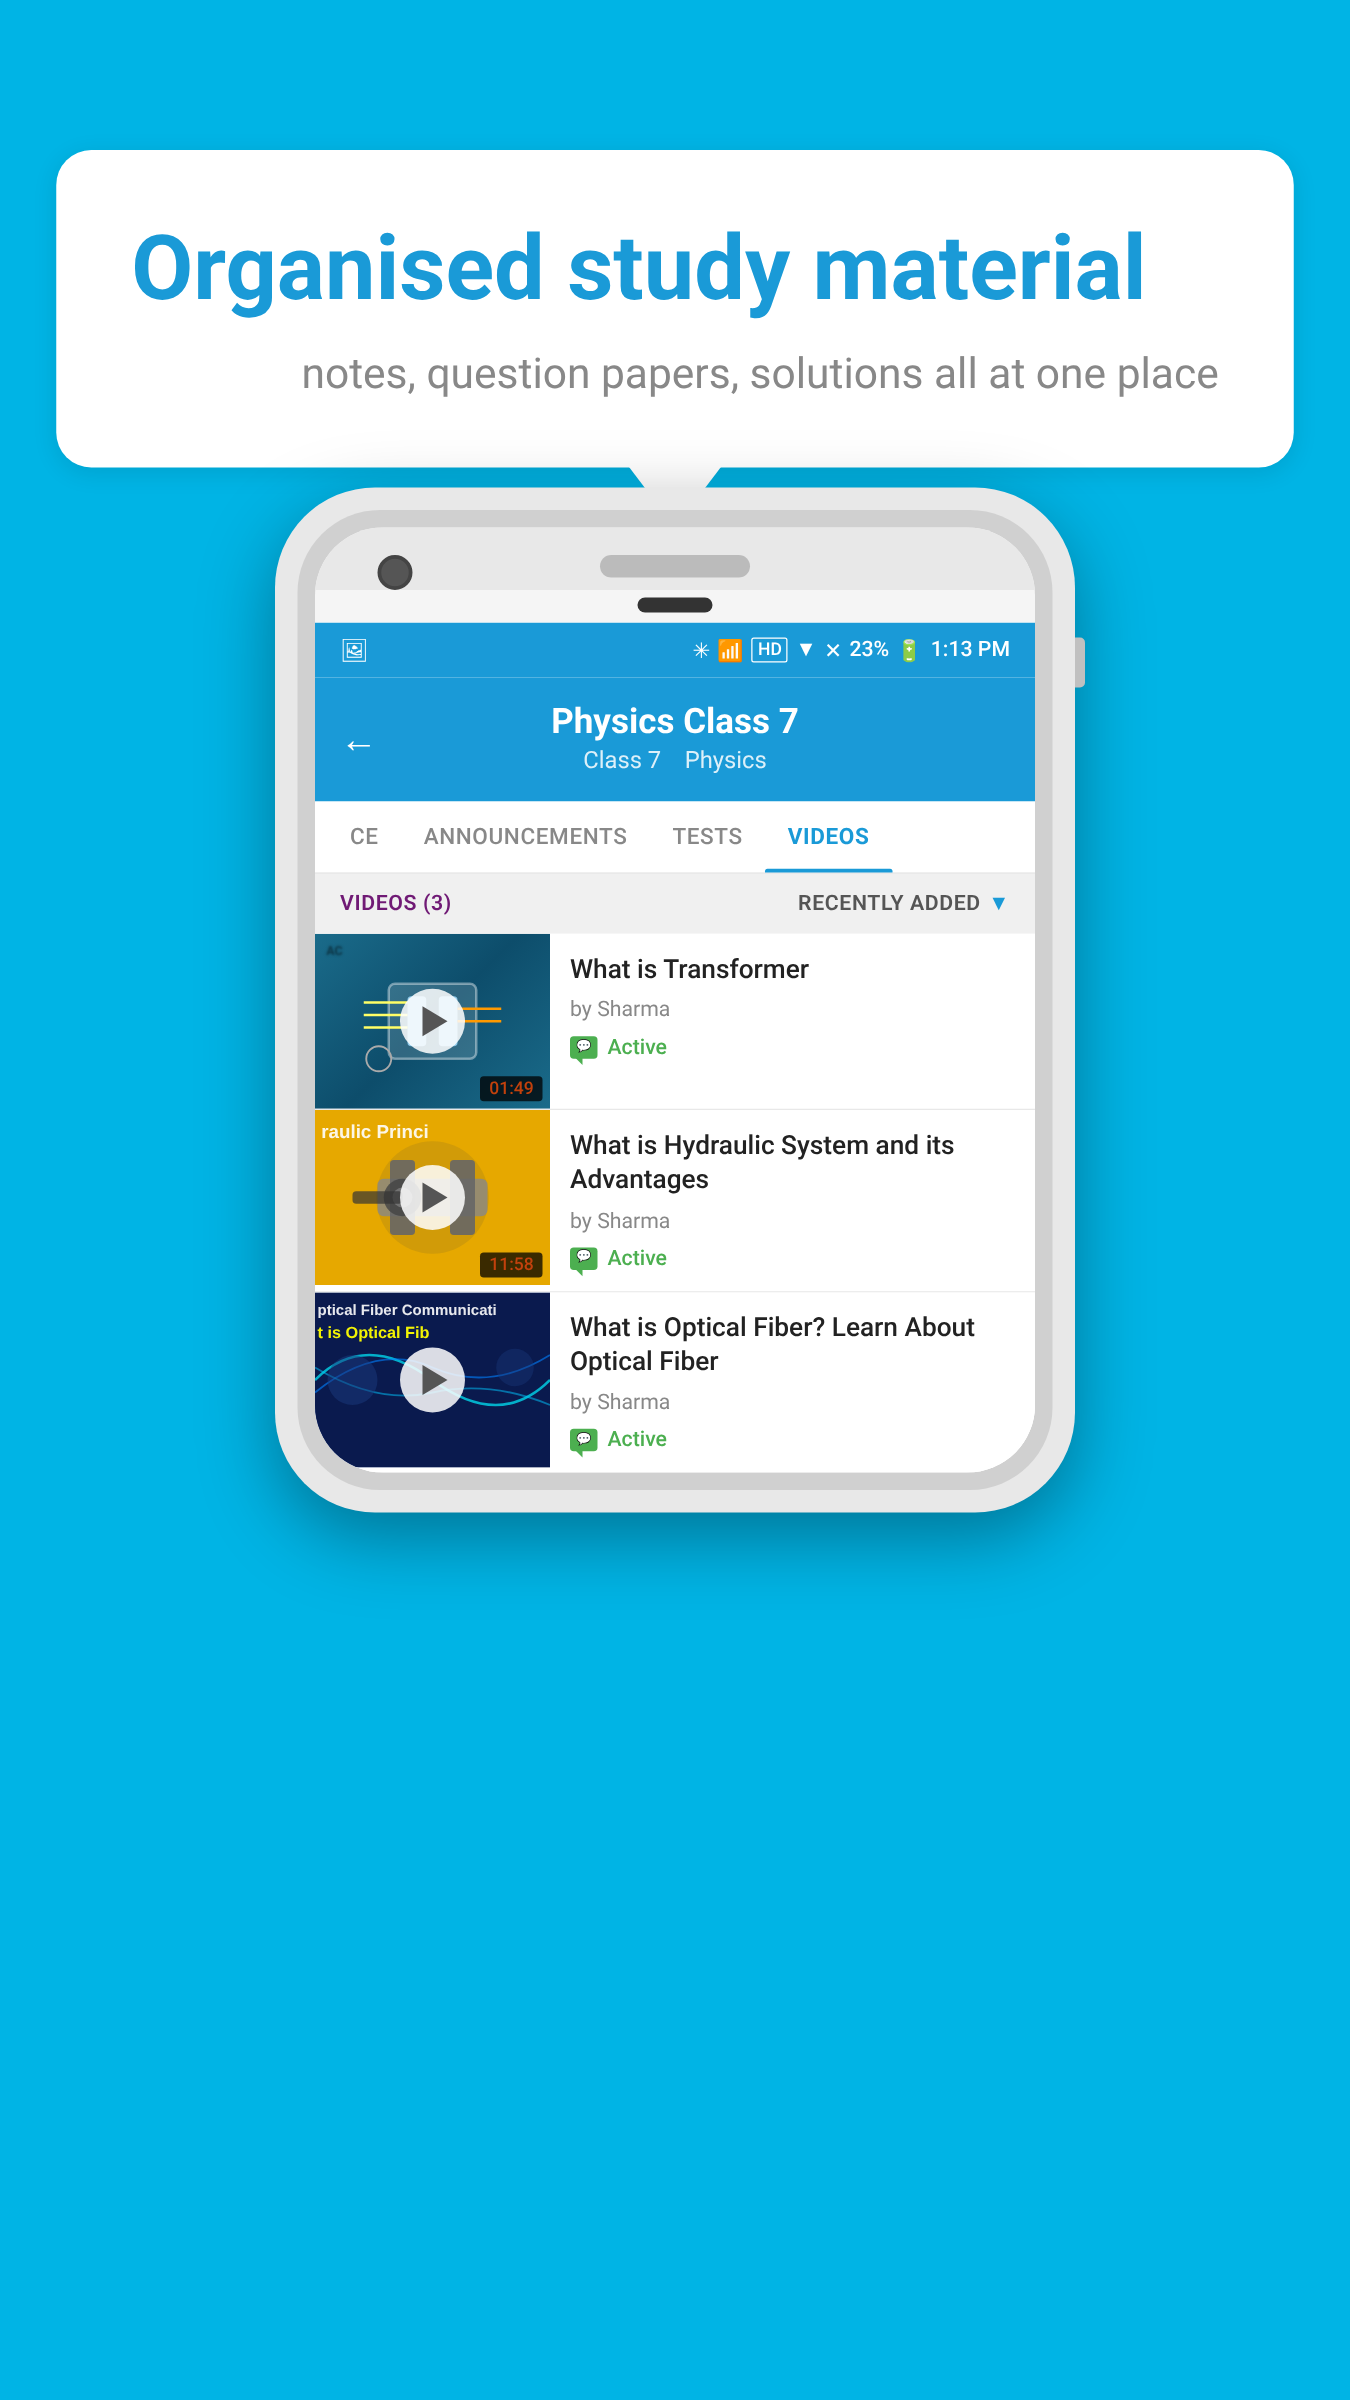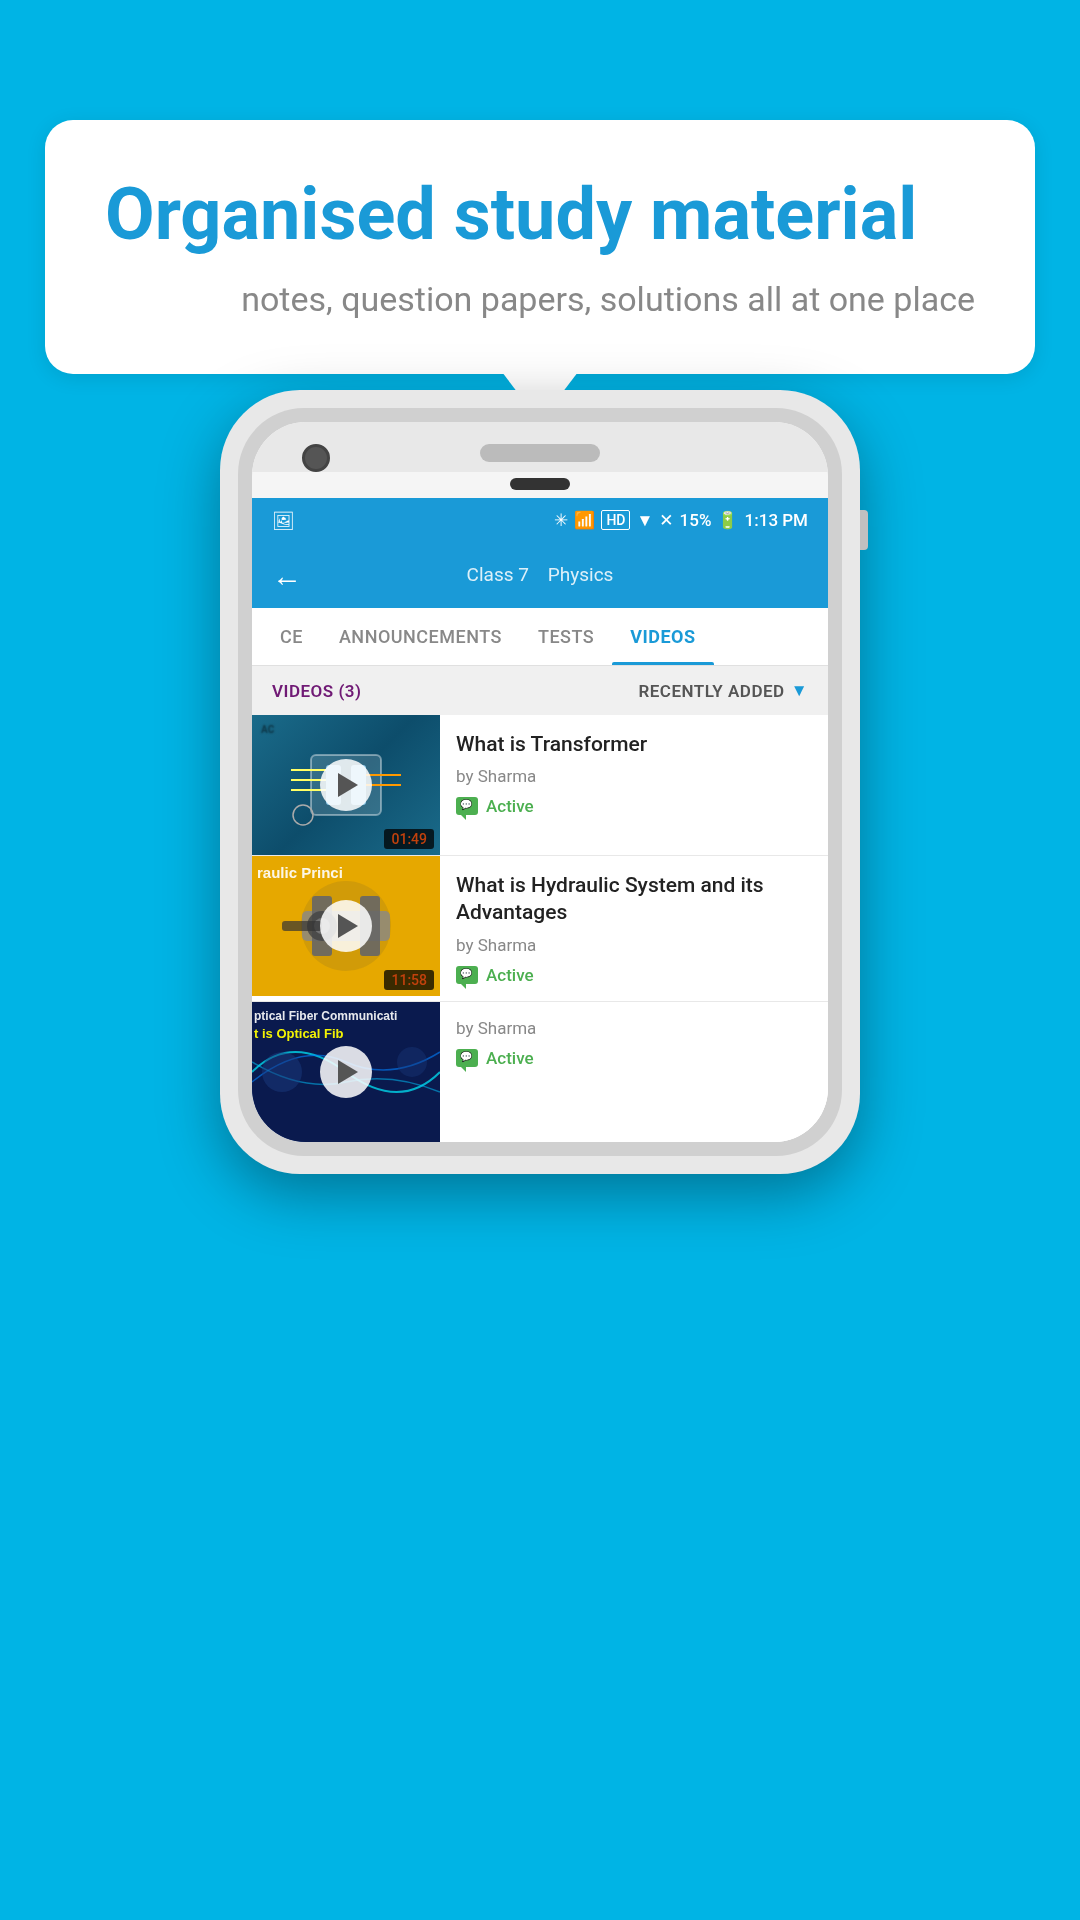--- a/index.html
+++ b/index.html
@@ -430,28 +430,29 @@
           <div class="status-bar">
             <div class="status-left">
               <span>🖼</span>
             </div>
             <div class="status-right">
               <span>✳</span>
               <span>📶</span>
               <span style="font-size:14px;border:1px solid white;padding:1px 4px;border-radius:2px;">HD</span>
               <span>▼</span>
               <span>✕</span>
-              <span>15%</span>
+              <span>23%</span>
               <span>🔋</span>
               <span>1:13 PM</span>
             </div>
           </div>
 
           <div class="app-header">
             <div class="back-arrow">←</div>
+            <div class="header-title">Physics Class 7</div>
             <div class="header-subtitle">
               <span>Class 7</span>
               &nbsp;&nbsp;
               <span>Physics</span>
             </div>
           </div>
 
           <div class="tabs-bar">
             <div class="tab">CE</div>
             <div class="tab">ANNOUNCEMENTS</div>
@@ -550,20 +551,21 @@
                   <circle cx="160" cy="60" r="15" fill="#1a3a7e" opacity="0.4"></circle>
                   <text x="2" y="18" font-family="Arial" font-size="12" font-weight="900" fill="white" opacity="0.9">ptical Fiber Communicati</text>
                   <text x="2" y="36" font-family="Arial" font-size="13" font-weight="900" fill="#ffff00" opacity="0.95">t is Optical Fib</text>
                 </svg>
               </div>
               <div class="play-button">
                 <div class="play-triangle"></div>
               </div>
             </div>
             <div class="video-info">
+              <div class="video-title">What is Optical Fiber? Learn About Optical Fiber</div>
               <div class="video-author">by Sharma</div>
               <div class="video-status">
                 <div class="chat-icon">
                   <span style="color:white;font-size:10px;position:relative;z-index:1;margin-top:-3px;">💬</span>
                 </div>
                 <span>Active</span>
               </div>
             </div>
           </div>
         </div>

